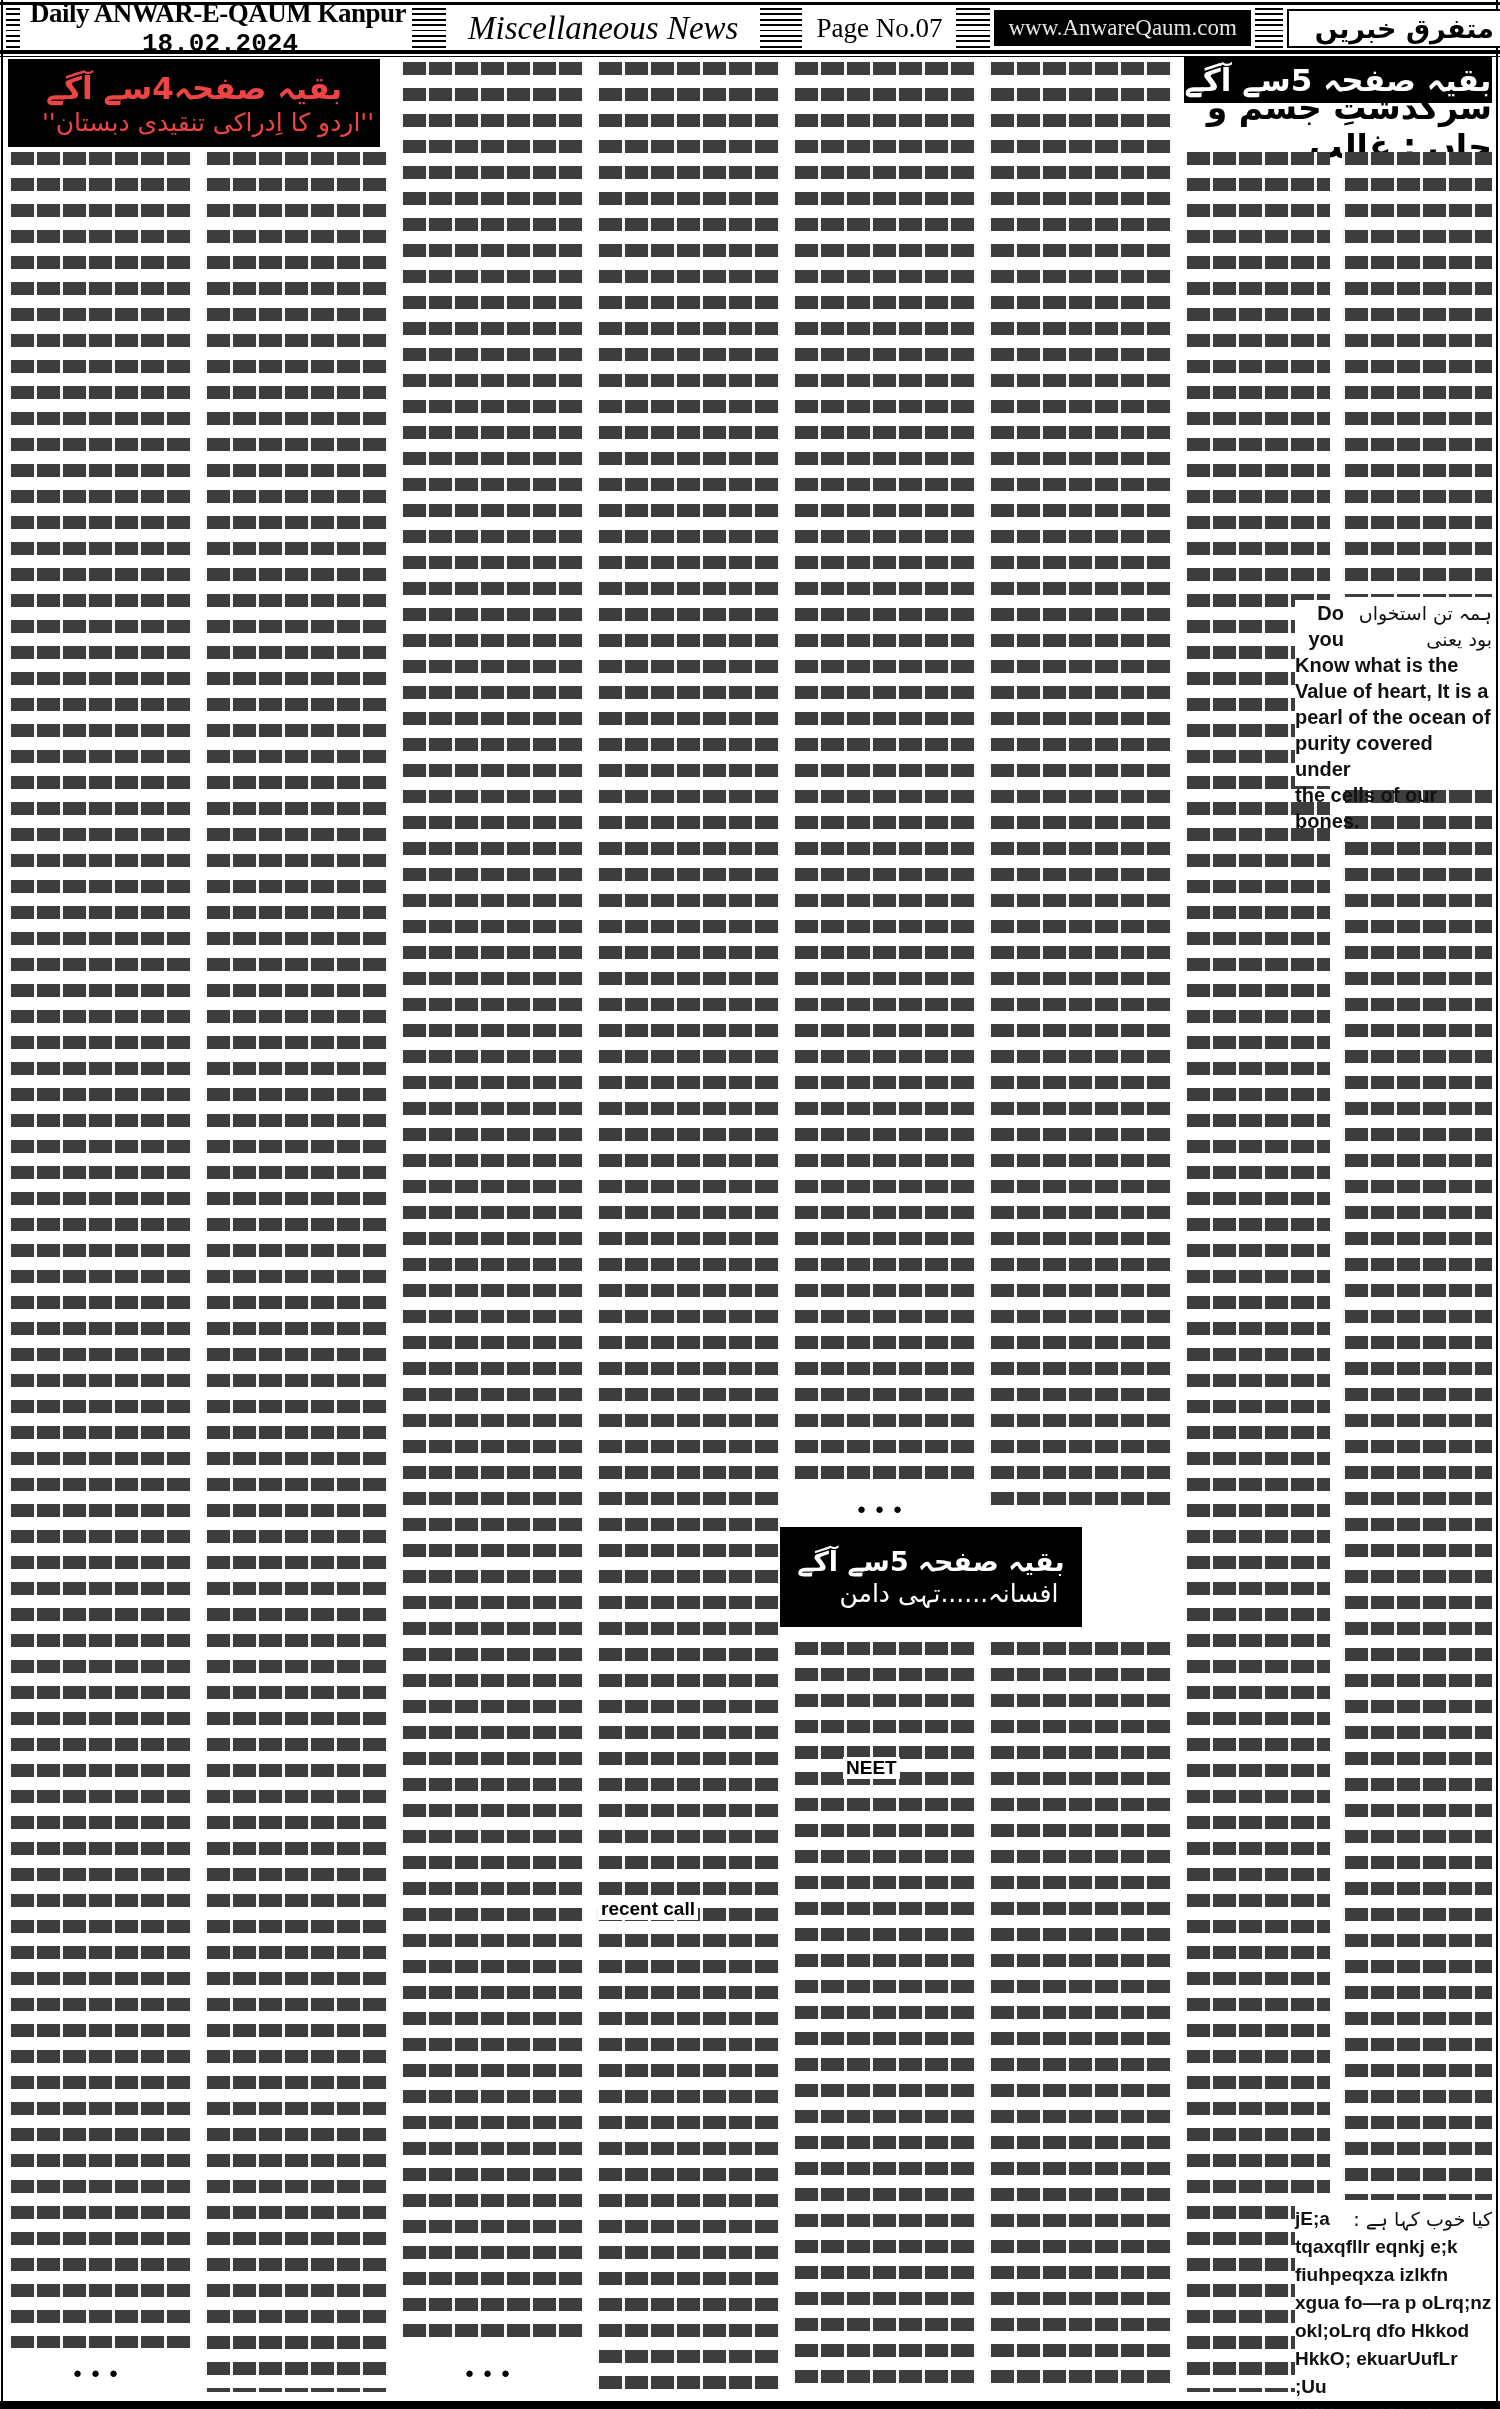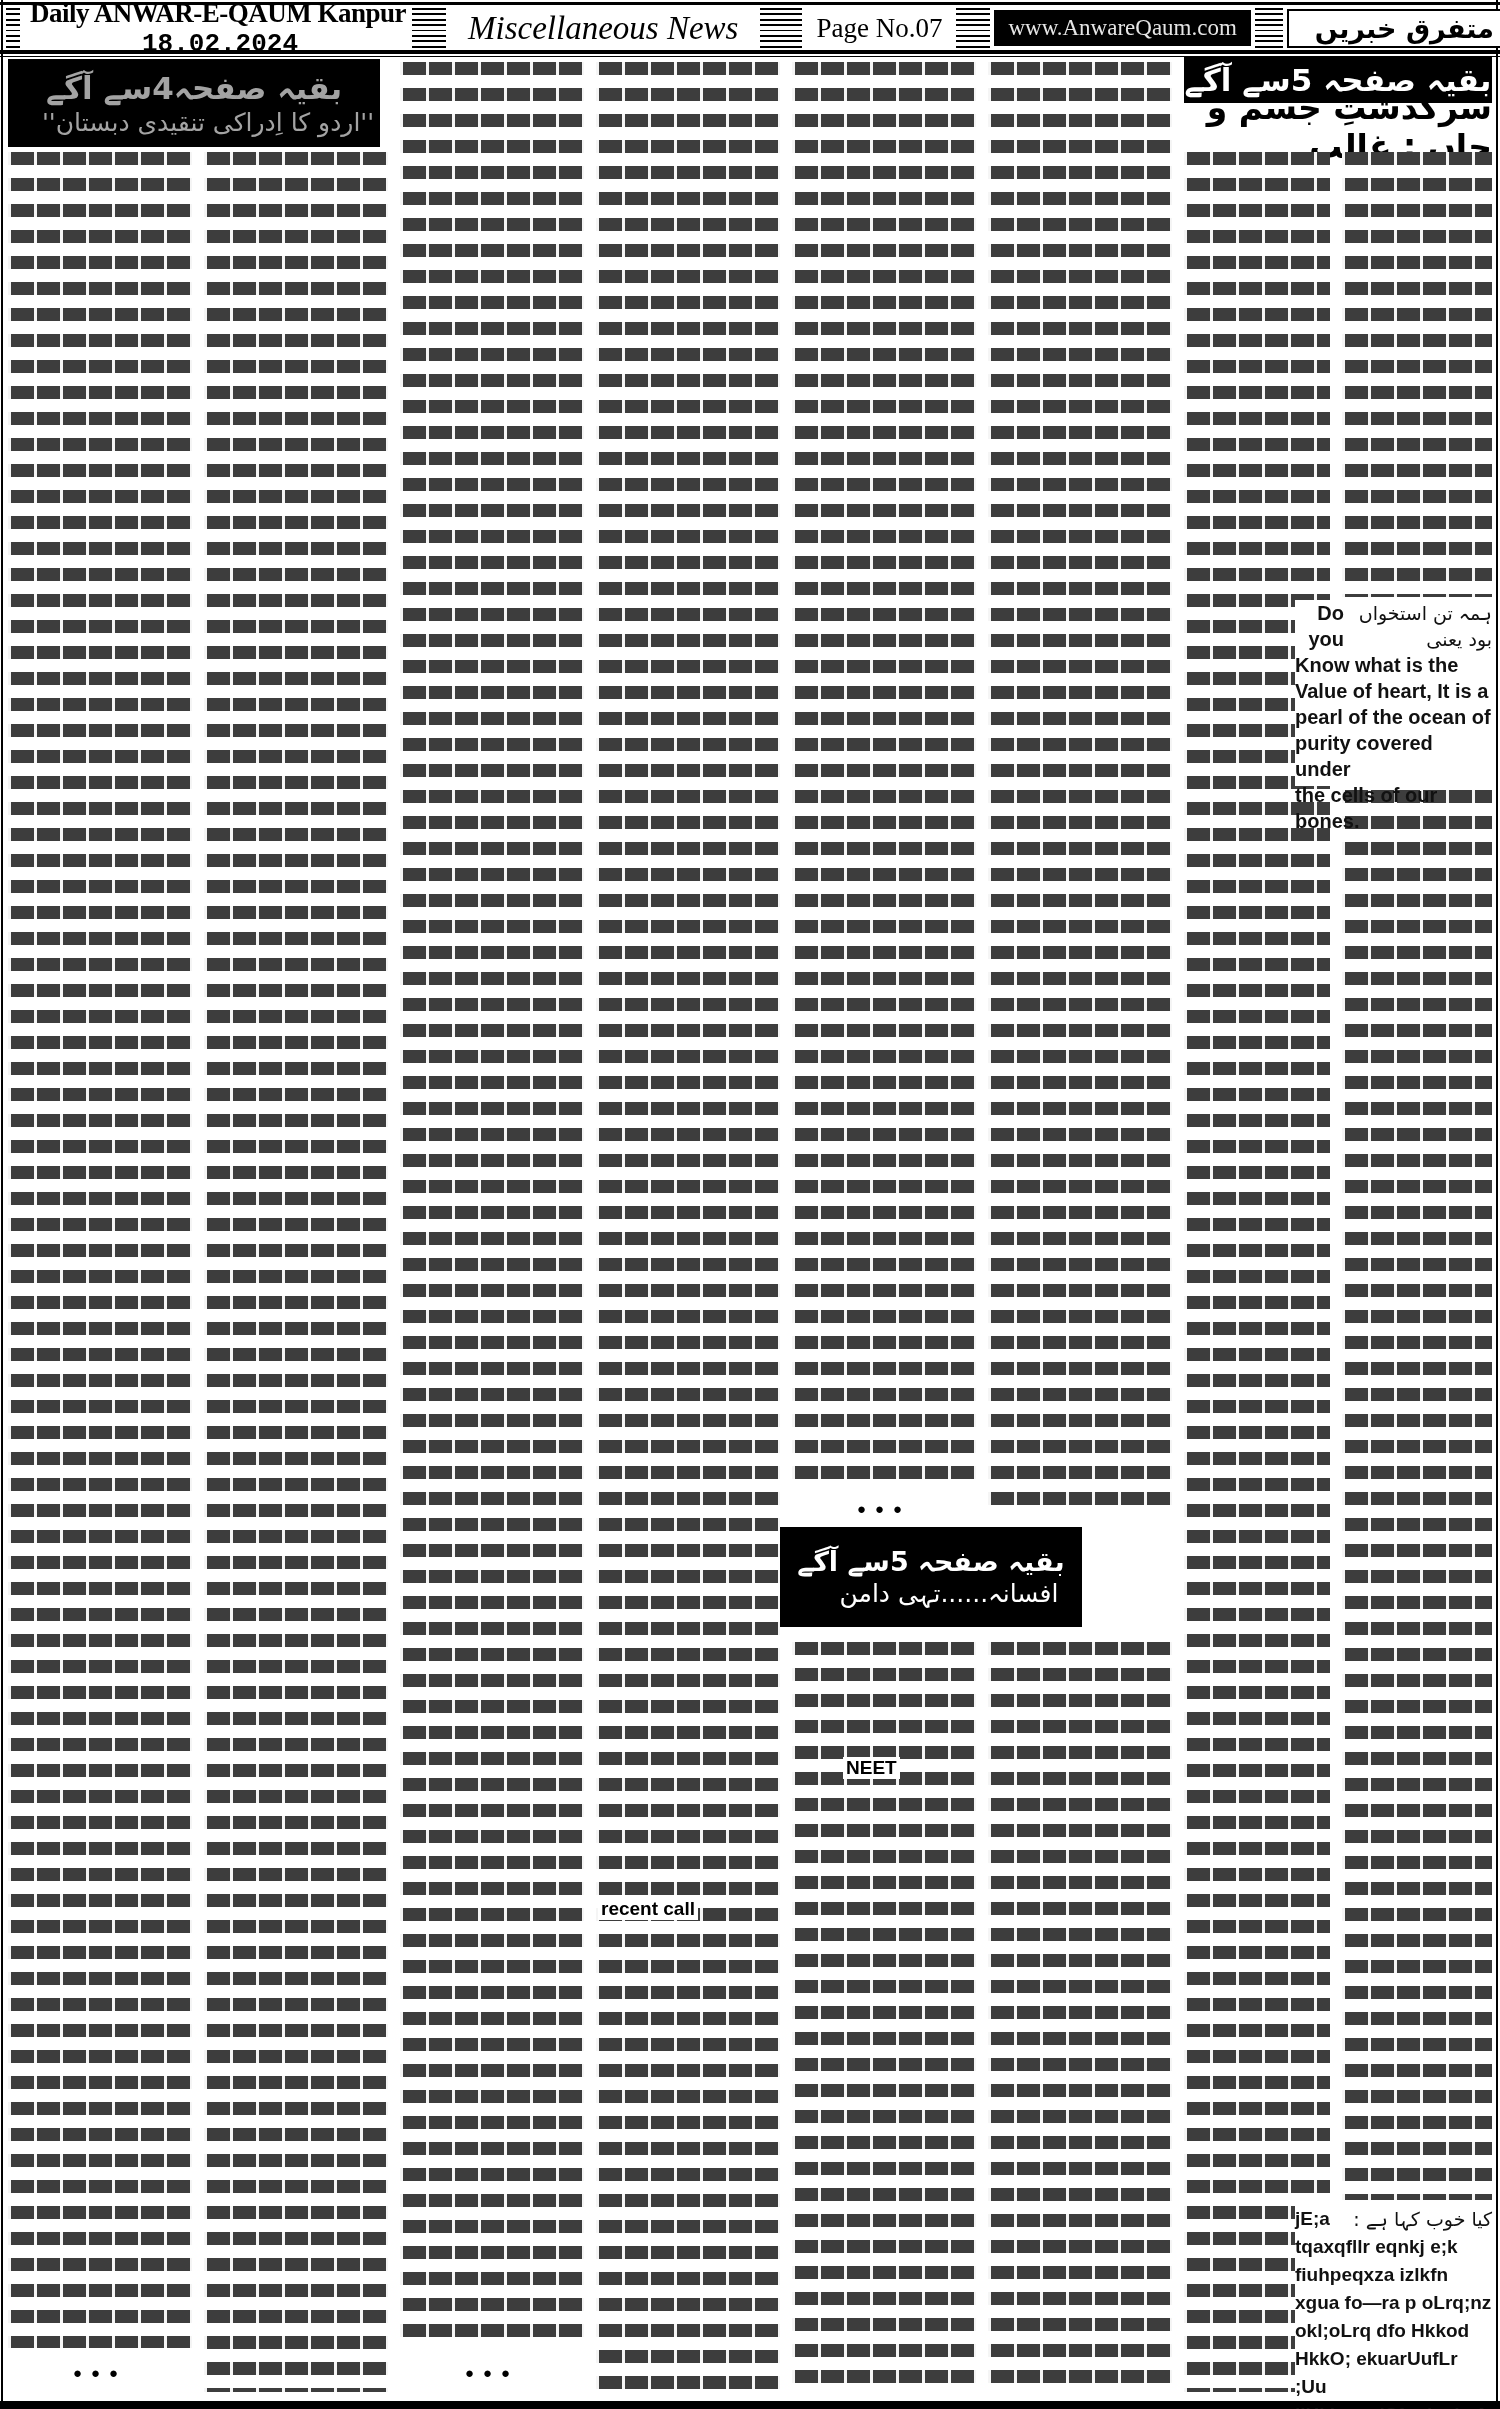--- a/index.html
+++ b/index.html
@@ -24,21 +24,21 @@
   .section-title{font-size:33px;padding:0 22px;font-style:italic;}
   .page-label{font-size:27px;padding:0 14px;}
   .website-box{background:#000;color:#e5e5e5;font-size:23px;padding:5px 14px;margin:0 4px;}
   .category-box{border:2px solid #000;background:#fff;font-family:"DejaVu Sans",sans-serif;
     font-weight:bold;font-size:27px;padding:2px 26px;margin:0 4px;direction:rtl;}
   .header-rule{left:0;top:50px;width:1500px;height:4px;background:#000;}
   .header-rule2{left:0;top:56px;width:1500px;height:1px;background:#000;}
 
   
   .urdu{direction:rtl;font-family:"DejaVu Sans",sans-serif;}
-  .left-head-box{left:8px;top:59px;width:372px;height:88px;background:#000;color:#a3a3a3;
+  .left-head-box{left:8px;top:59px;width:372px;height:88px;background:#000;color:#ef4444;
     display:flex;flex-direction:column;justify-content:center;align-items:center;gap:2px;}
   .left-head-box .l1{font-size:31px;font-weight:bold;}
   .left-head-box .l2{font-size:25px;margin-left:28px;}
   .right-head-bar{left:1184px;top:57px;width:308px;height:46px;background:#000;color:#fff;
     display:flex;align-items:center;justify-content:center;font-size:31px;font-weight:bold;}
   .right-subhead{left:1184px;top:105px;width:308px;height:44px;display:flex;align-items:center;
     justify-content:center;font-size:33px;font-weight:bold;}
   .story-box{left:780px;top:1527px;width:302px;height:100px;background:#000;color:#fff;
     display:flex;flex-direction:column;justify-content:center;align-items:center;gap:2px;}
   .story-box .l1{font-size:27px;font-weight:bold;}

